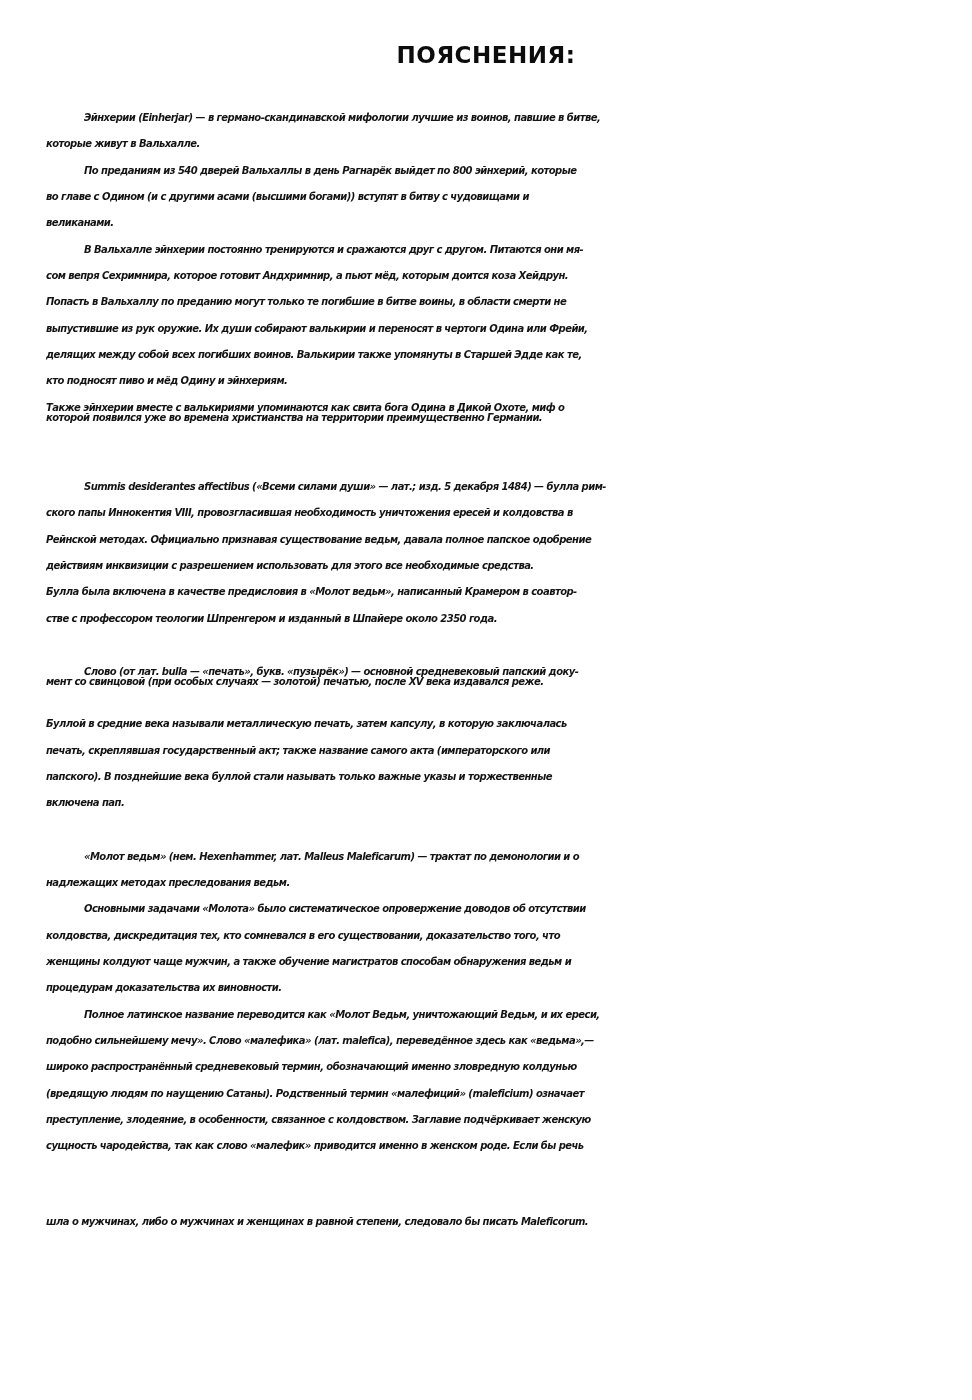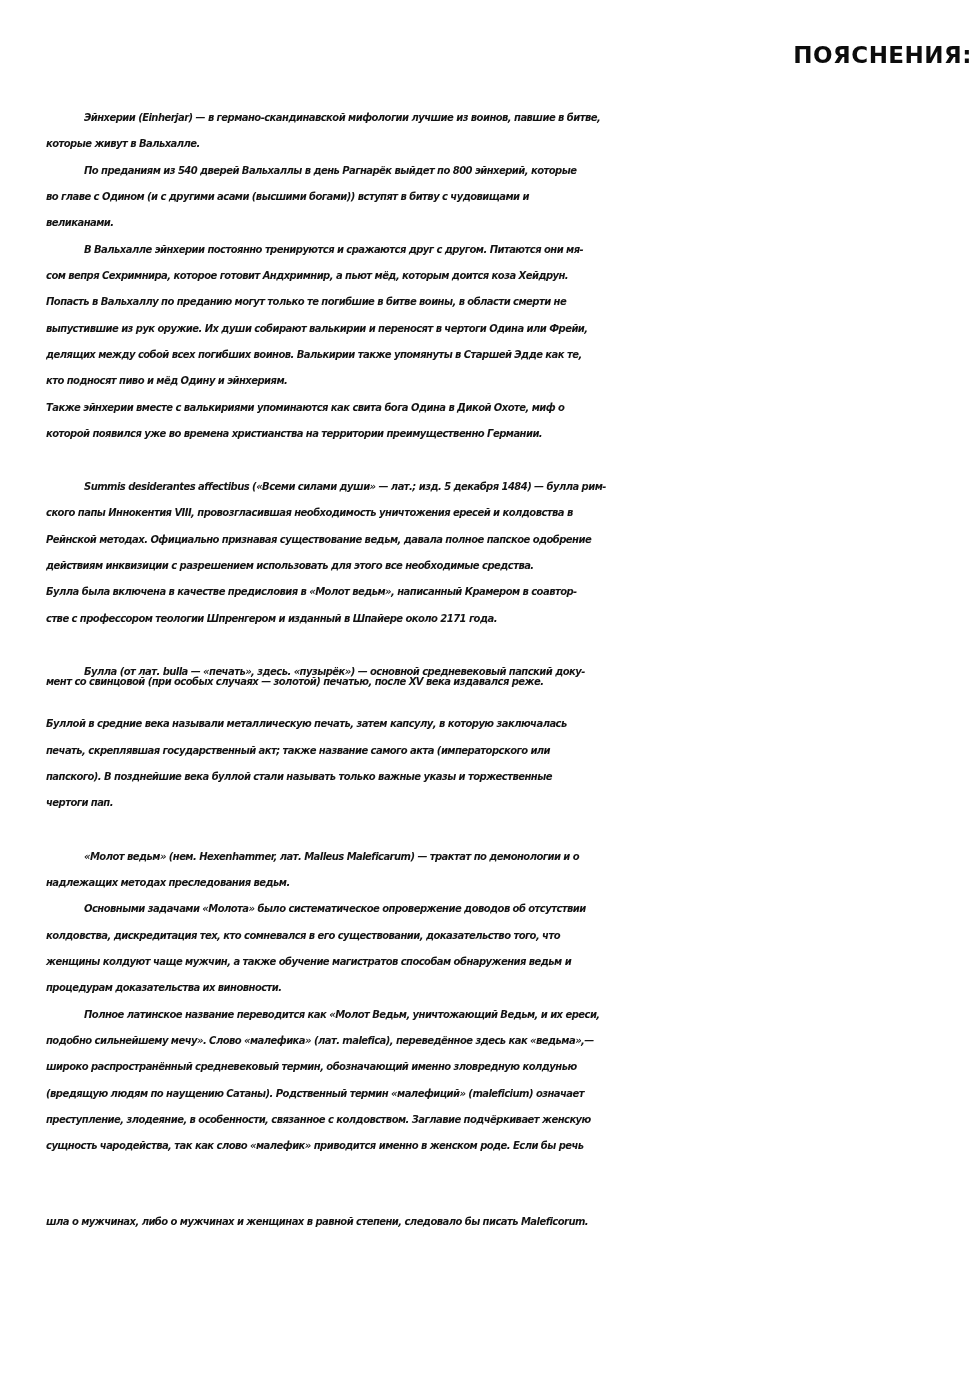--- a/index.html
+++ b/index.html
@@ -19,21 +19,21 @@
     left: 0; top: 0;
     width: 972px;
     height: 1400px;
     background: #ffffff;
   }
   .title {
     position: absolute;
     top: 42px;
     left: 0;
     width: 972px;
-    text-align: right;
+    text-align: center;
     font-family: "DejaVu Sans", sans-serif;
     font-weight: bold;
     font-size: 23px;
     letter-spacing: 0.5px;
     color: #0c0c0c;
   }
   .line {
     position: absolute;
     left: 46px;
     white-space: nowrap;
@@ -59,39 +59,39 @@
     <div class="line indent" style="top:165px">По преданиям из 540 дверей Вальхаллы в день Рагнарёк выйдет по 800 эйнхерий, которые</div>
     <div class="line" style="top:191px">во главе с Одином (и с другими асами (высшими богами)) вступят в битву с чудовищами и</div>
     <div class="line" style="top:217px">великанами.</div>
     <div class="line indent" style="top:244px">В Вальхалле эйнхерии постоянно тренируются и сражаются друг с другом. Питаются они мя-</div>
     <div class="line" style="top:270px">сом вепря Сехримнира, которое готовит Андхримнир, а пьют мёд, которым доится коза Хейдрун.</div>
     <div class="line" style="top:296px">Попасть в Вальхаллу по преданию могут только те погибшие в битве воины, в области смерти не</div>
     <div class="line" style="top:323px">выпустившие из рук оружие. Их души собирают валькирии и переносят в чертоги Одина или Фрейи,</div>
     <div class="line" style="top:349px">делящих между собой всех погибших воинов. Валькирии также упомянуты в Старшей Эдде как те,</div>
     <div class="line" style="top:375px">кто подносят пиво и мёд Одину и эйнхериям.</div>
     <div class="line" style="top:402px">Также эйнхерии вместе с валькириями упоминаются как свита бога Одина в Дикой Охоте, миф о</div>
-    <div class="line" style="top:428px">которой появился уже во времена христианства на территории преимущественно Германии.</div>
+    <div class="line" style="top:412px">которой появился уже во времена христианства на территории преимущественно Германии.</div>
   </div>
 
   <div>
     <div class="line indent" style="top:481px">Summis desiderantes affectibus («Всеми силами души» — лат.; изд. 5 декабря 1484) — булла рим-</div>
     <div class="line" style="top:507px">ского папы Иннокентия VIII, провозгласившая необходимость уничтожения ересей и колдовства в</div>
     <div class="line" style="top:534px">Рейнской методах. Официально признавая существование ведьм, давала полное папское одобрение</div>
     <div class="line" style="top:560px">действиям инквизиции с разрешением использовать для этого все необходимые средства.</div>
     <div class="line" style="top:586px">Булла была включена в качестве предисловия в «Молот ведьм», написанный Крамером в соавтор-</div>
-    <div class="line" style="top:613px">стве с профессором теологии Шпренгером и изданный в Шпайере около 2171 года.</div>
+    <div class="line" style="top:613px">стве с профессором теологии Шпренгером и изданный в Шпайере около 2350 года.</div>
   </div>
 
   <div>
-    <div class="line indent" style="top:666px">Булла (от лат. bulla — «печать», здесь. «пузырёк») — основной средневековый папский доку-</div>
+    <div class="line indent" style="top:666px">Слово (от лат. bulla — «печать», букв. «пузырёк») — основной средневековый папский доку-</div>
     <div class="line" style="top:676px">мент со свинцовой (при особых случаях — золотой) печатью, после XV века издавался реже.</div>
     <div class="line" style="top:718px">Буллой в средние века называли металлическую печать, затем капсулу, в которую заключалась</div>
     <div class="line" style="top:745px">печать, скреплявшая государственный акт; также название самого акта (императорского или</div>
     <div class="line" style="top:771px">папского). В позднейшие века буллой стали называть только важные указы и торжественные</div>
-    <div class="line" style="top:797px">чертоги пап.</div>
+    <div class="line" style="top:797px">включена пап.</div>
   </div>
 
   <div>
     <div class="line indent" style="top:851px">«Молот ведьм» (нем. Hexenhammer, лат. Malleus Maleficarum) — трактат по демонологии и о</div>
     <div class="line" style="top:877px">надлежащих методах преследования ведьм.</div>
     <div class="line indent" style="top:903px">Основными задачами «Молота» было систематическое опровержение доводов об отсутствии</div>
     <div class="line" style="top:930px">колдовства, дискредитация тех, кто сомневался в его существовании, доказательство того, что</div>
     <div class="line" style="top:956px">женщины колдуют чаще мужчин, а также обучение магистратов способам обнаружения ведьм и</div>
     <div class="line" style="top:982px">процедурам доказательства их виновности.</div>
     <div class="line indent" style="top:1009px">Полное латинское название переводится как «Молот Ведьм, уничтожающий Ведьм, и их ереси,</div>

